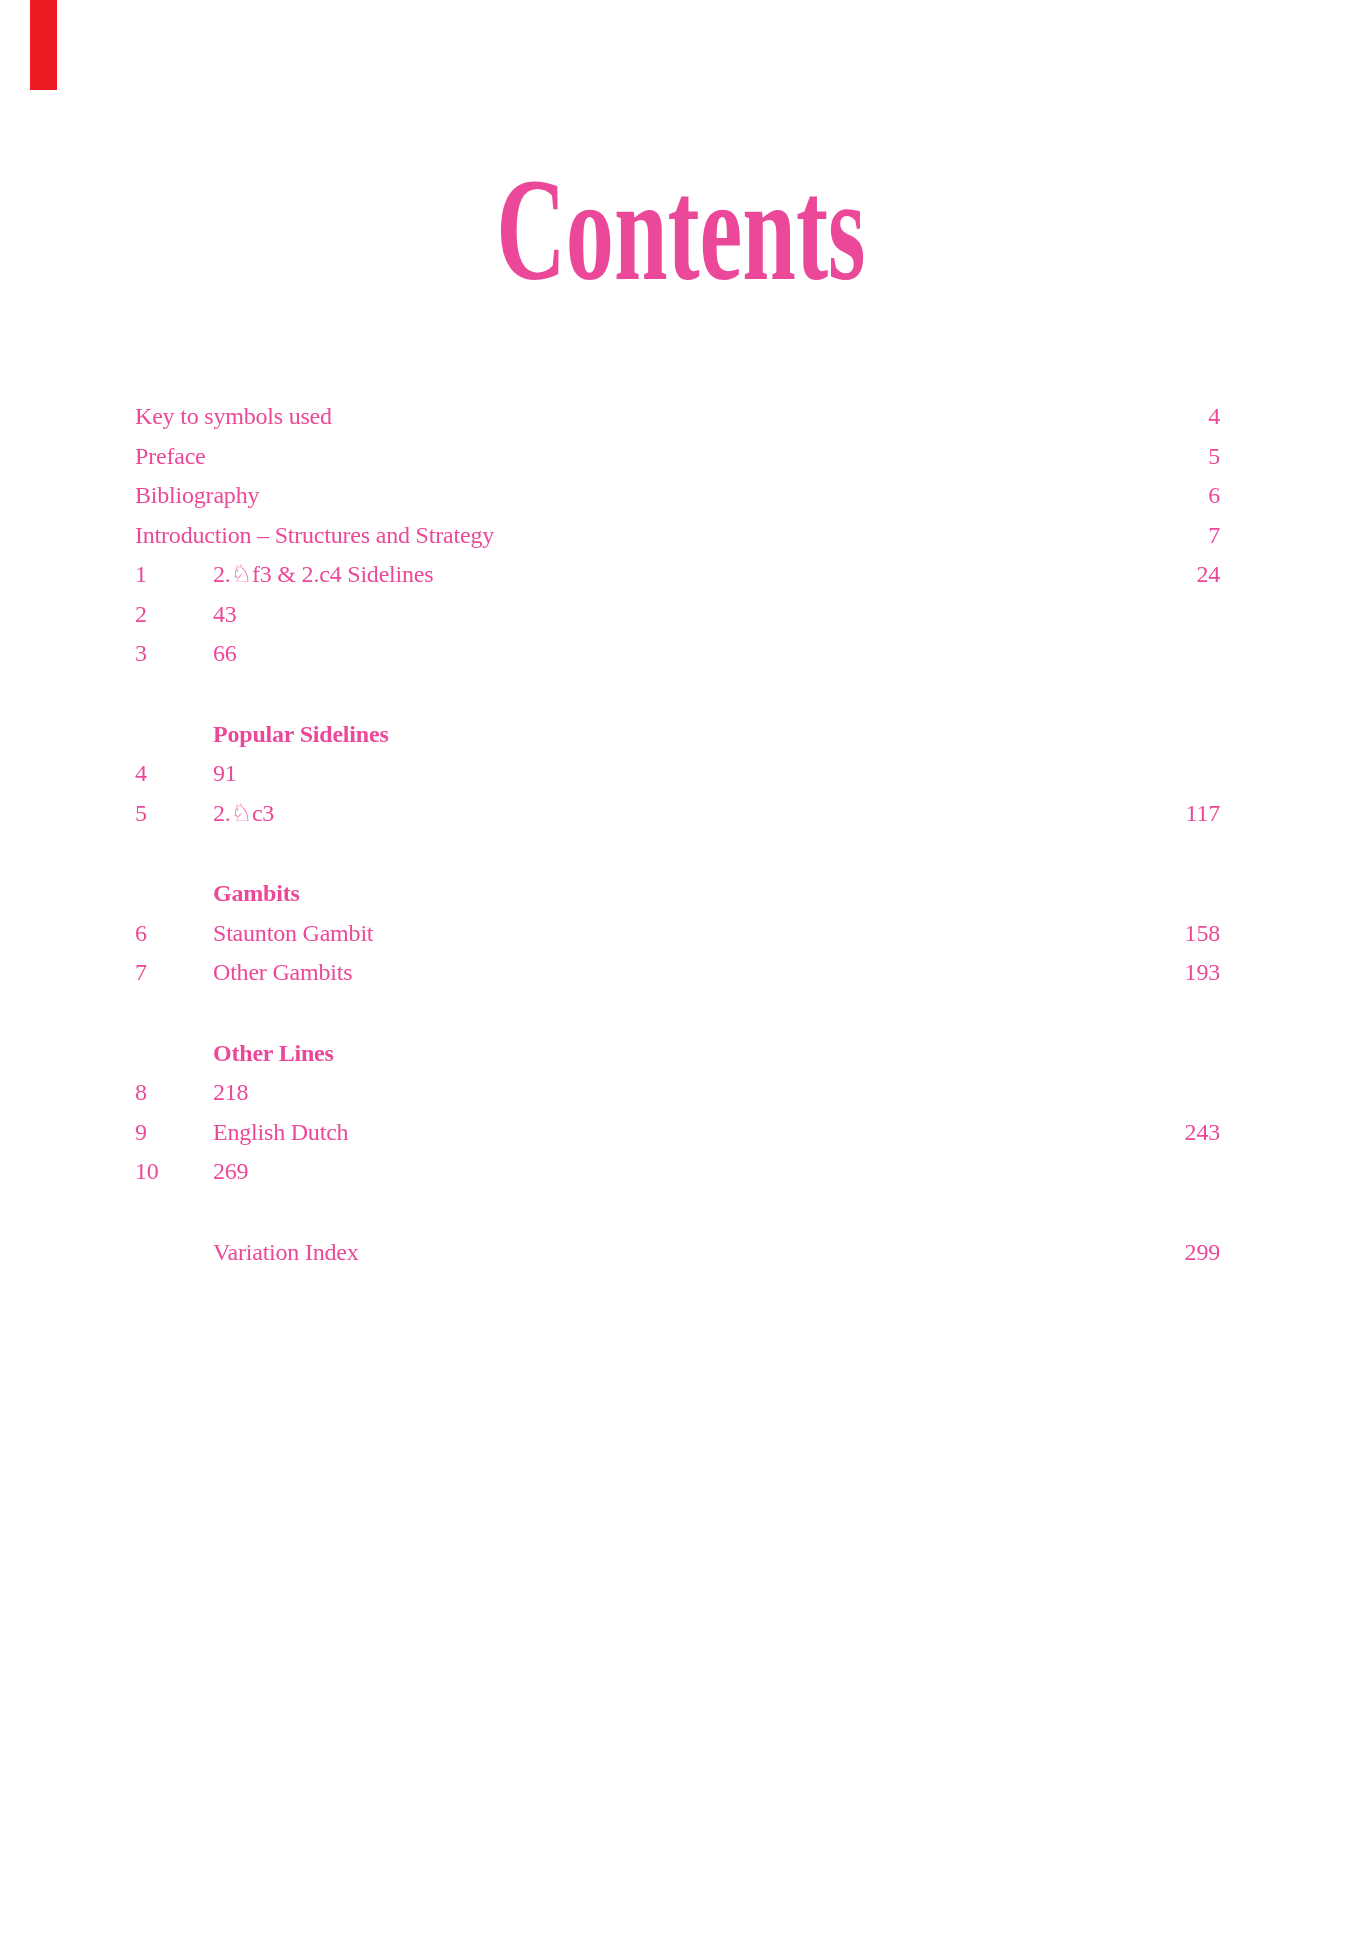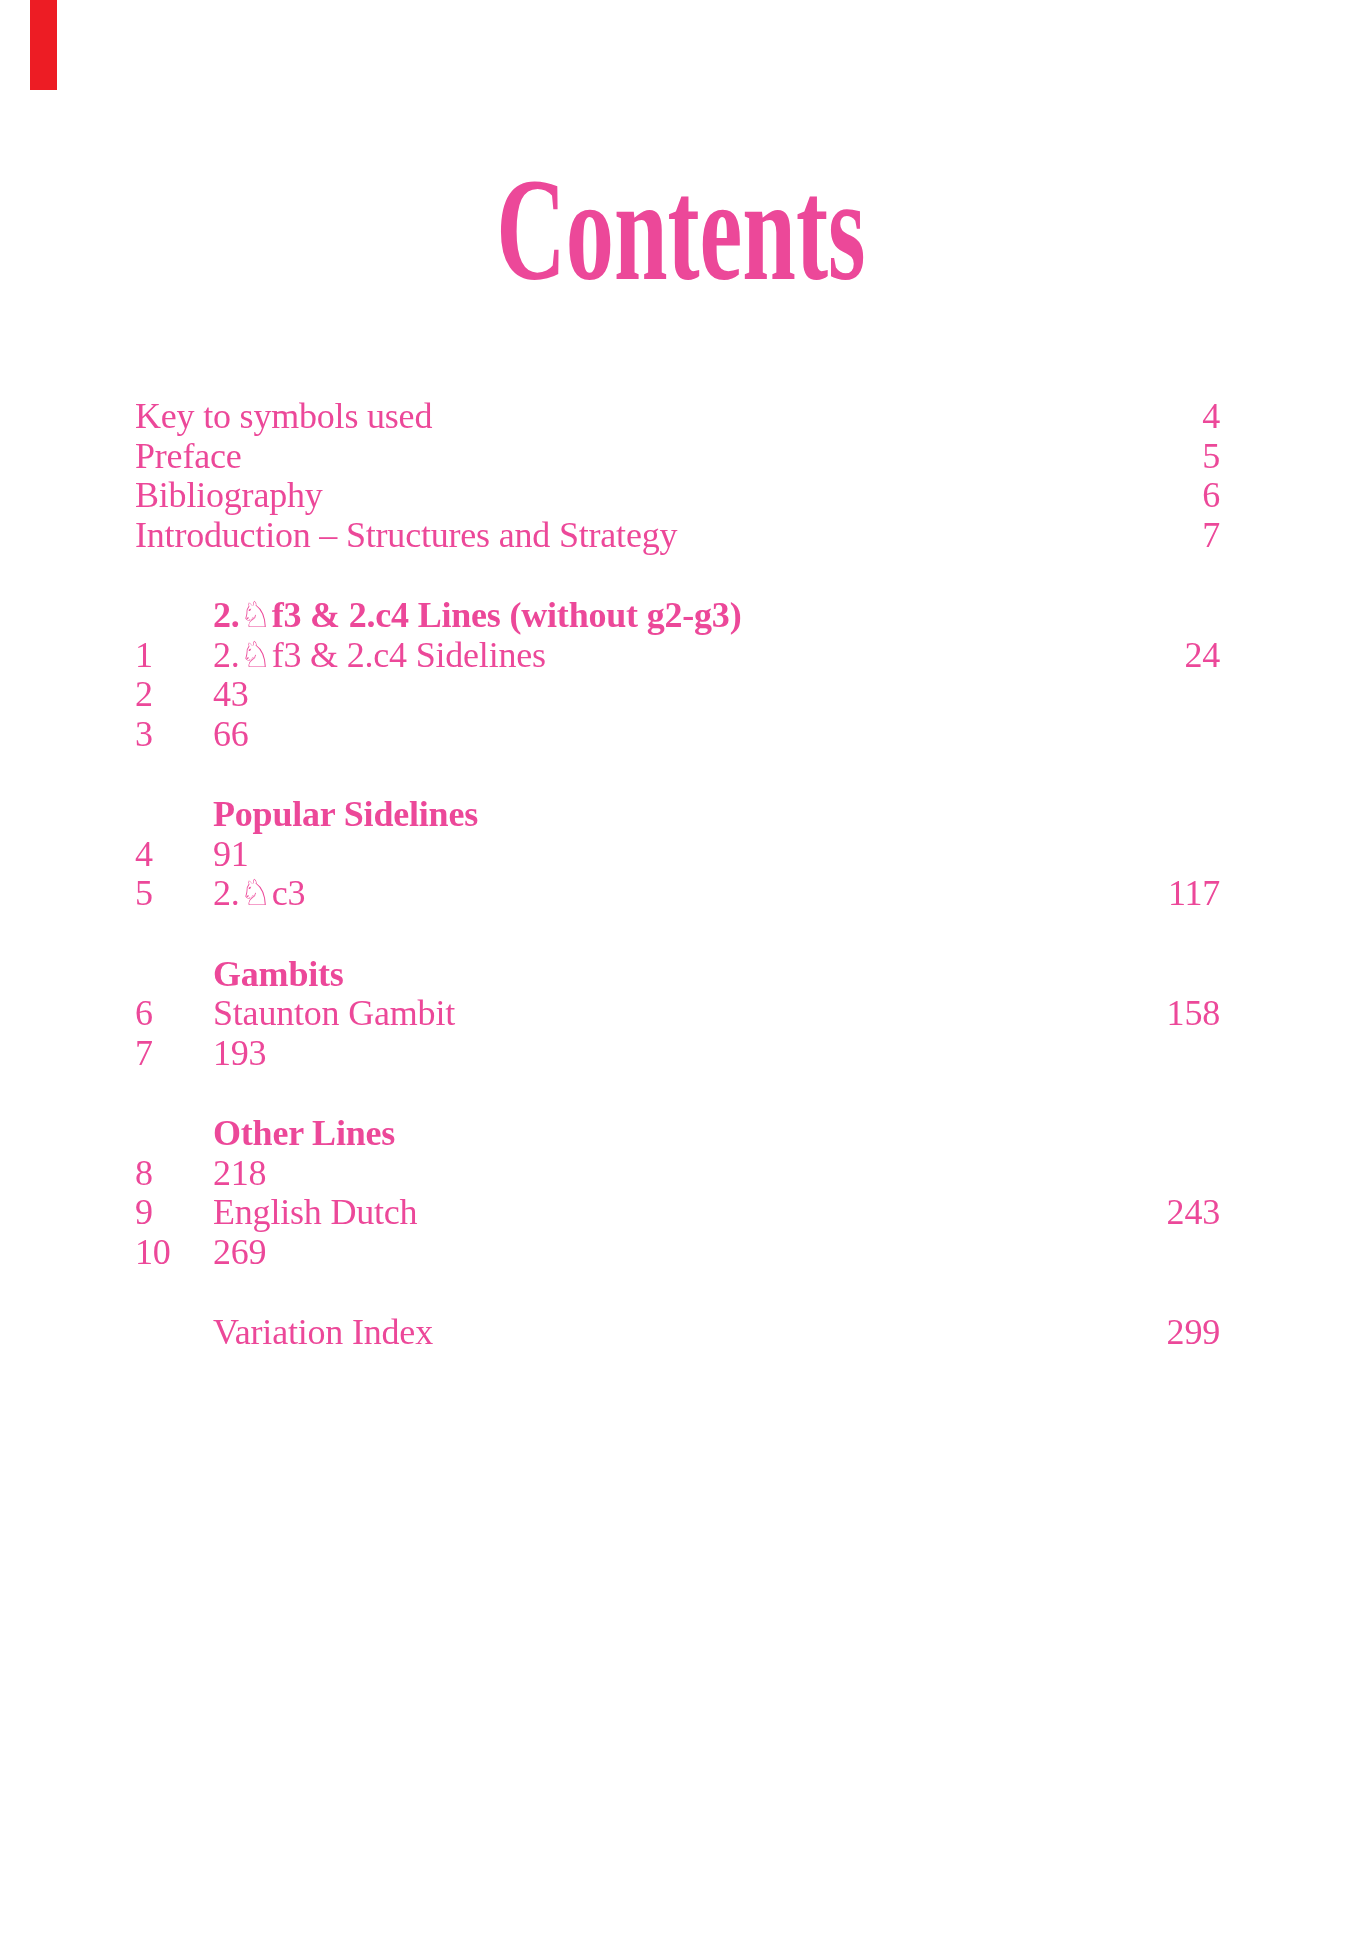--- a/index.html
+++ b/index.html
@@ -38,21 +38,21 @@
   .title-inner {
     display: inline-block;
     transform: scaleX(0.66);
     transform-origin: 50% 0;
   }
   .toc {
     position: absolute;
     left: 135px;
     top: 397px;
     width: 1085px;
-    font-size: 36px;
+    font-size: 24px;
     line-height: 39.5px;
     letter-spacing: -0.2px;
   }
   .row {
     display: flex;
     align-items: baseline;
   }
   .num {
     flex: 0 0 78px;
     width: 78px;
@@ -102,24 +102,20 @@
     <span class="epage">6</span>
   </div>
 
   <div class="row">
 
     <span class="etitle">Introduction – Structures and Strategy</span>
     <span class="epage">7</span>
   </div>
 </div>
     <div id="sections">
-  <div class="row section-head">
-    <span class="num"></span>
-    <span class="etitle">2.♘f3 &amp; 2.c4 Lines (without g2-g3)</span>
-  </div>
 
   <div class="row">
     <span class="num">1</span>
     <span class="etitle">2.♘f3 &amp; 2.c4 Sidelines</span>
     <span class="epage">24</span>
   </div>
 
   <div class="row">
     <span class="num">2</span>
     <span class="epage">43</span>
@@ -152,20 +148,21 @@
   </div>
 
   <div class="row">
     <span class="num">6</span>
     <span class="etitle">Staunton Gambit</span>
     <span class="epage">158</span>
   </div>
 
   <div class="row">
     <span class="num">7</span>
+    <span class="etitle">Other Gambits</span>
     <span class="epage">193</span>
   </div>
 
   <div class="row section-head">
     <span class="num"></span>
     <span class="etitle">Other Lines</span>
   </div>
 
   <div class="row">
     <span class="num">8</span>

